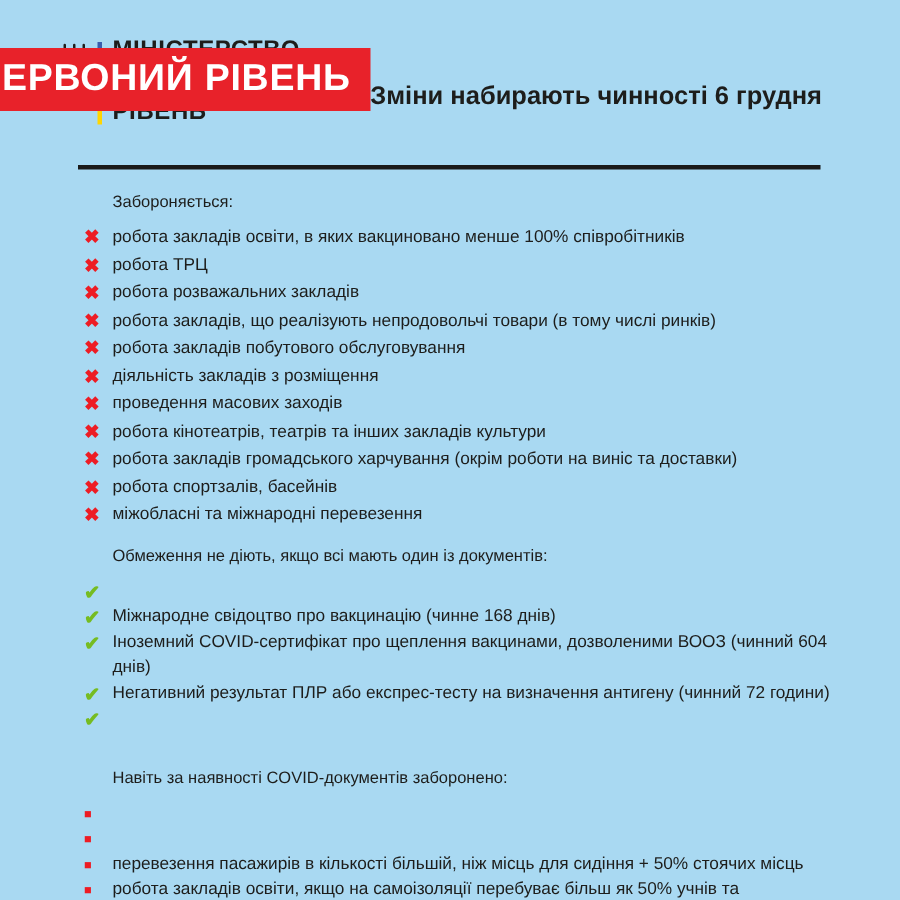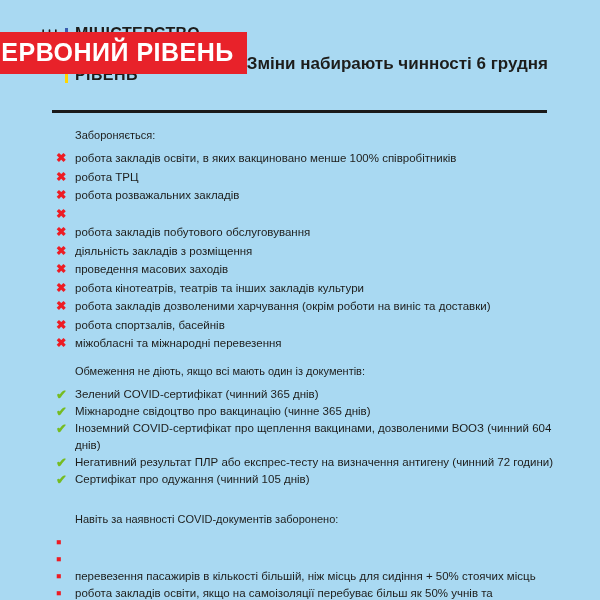--- a/index.html
+++ b/index.html
@@ -100,20 +100,21 @@
             <span class="item-text">робота ТРЦ</span>
           </div>
 
           <div class="row">
             <span class="bullet">✖</span>
             <span class="item-text">робота розважальних закладів</span>
           </div>
 
           <div class="row">
             <span class="bullet">✖</span>
+            <span class="item-text">робота закладів, що реалізують непродовольчі товари (в тому числі ринків)</span>
           </div>
 
           <div class="row">
             <span class="bullet">✖</span>
             <span class="item-text">робота закладів побутового обслуговування</span>
           </div>
 
           <div class="row">
             <span class="bullet">✖</span>
             <span class="item-text">діяльність закладів з розміщення</span>
@@ -124,62 +125,60 @@
             <span class="item-text">проведення масових заходів</span>
           </div>
 
           <div class="row">
             <span class="bullet">✖</span>
             <span class="item-text">робота кінотеатрів, театрів та інших закладів культури</span>
           </div>
 
           <div class="row">
             <span class="bullet">✖</span>
-            <span class="item-text">робота закладів дозволеними харчування (окрім роботи на виніс та доставки)</span>
+            <span class="item-text">робота закладів громадського харчування (окрім роботи на виніс та доставки)</span>
           </div>
 
           <div class="row">
             <span class="bullet">✖</span>
             <span class="item-text">робота спортзалів, басейнів</span>
           </div>
 
           <div class="row">
             <span class="bullet">✖</span>
             <span class="item-text">міжобласні та міжнародні перевезення</span>
           </div>
         </div>
     </section>
 
     <section class="sec sec-docs">
       <h2>Обмеження не діють, якщо всі мають один із документів:</h2>
       <div class="list">
 
           <div class="row">
             <span class="bullet">✔</span>
-            <span class="item-text">Зелений COVID-сертифікат (чинний 365 днів)</span>
-          </div>
-
-          <div class="row">
-            <span class="bullet">✔</span>
-            <span class="item-text">Міжнародне свідоцтво про вакцинацію (чинне 365 днів)</span>
+          </div>
+
+          <div class="row">
+            <span class="bullet">✔</span>
+            <span class="item-text">Міжнародне свідоцтво про вакцинацію (чинне 168 днів)</span>
           </div>
 
           <div class="row">
             <span class="bullet">✔</span>
             <span class="item-text">Іноземний COVID-сертифікат про щеплення вакцинами, дозволеними ВООЗ (чинний 604 днів)</span>
           </div>
 
           <div class="row">
             <span class="bullet">✔</span>
             <span class="item-text">Негативний результат ПЛР або експрес-тесту на визначення антигену (чинний 72 години)</span>
           </div>
 
           <div class="row">
             <span class="bullet">✔</span>
-            <span class="item-text">Сертифікат про одужання (чинний 105 днів)</span>
           </div>
         </div>
     </section>
 
     <section class="sec sec-even">
       <h2>Навіть за наявності COVID-документів заборонено:</h2>
       <div class="list">
 
           <div class="row">
             <span class="bullet">■</span>

